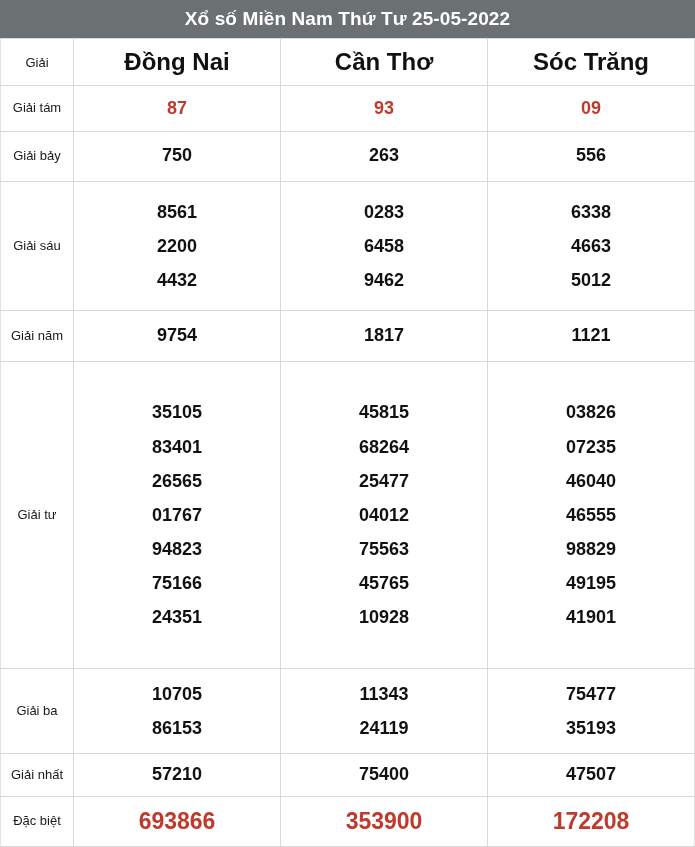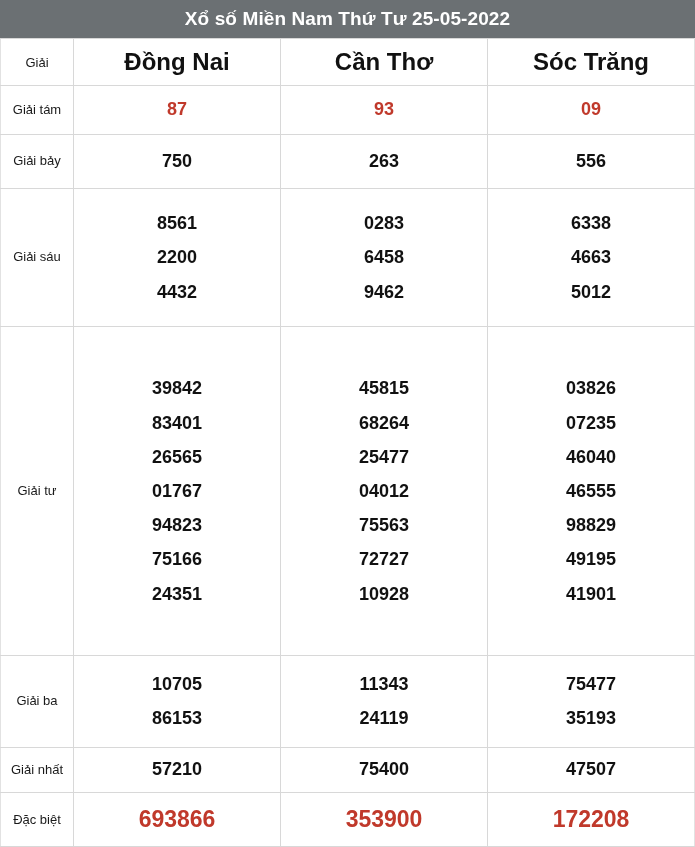--- a/index.html
+++ b/index.html
@@ -187,38 +187,50 @@
             <span class="num-line">0283</span>
             <span class="num-line">6458</span>
             <span class="num-line">9462</span>
           </td>
           <td class="num-cell">
             <span class="num-line">6338</span>
             <span class="num-line">4663</span>
             <span class="num-line">5012</span>
           </td>
         </tr>
+        <tr class="row-nam">
+          <td class="prize-label">Giải năm</td>
+          <td class="num-cell">
+            <span class="num-line">9754</span>
+          </td>
+          <td class="num-cell">
+            <span class="num-line">1817</span>
+          </td>
+          <td class="num-cell">
+            <span class="num-line">1121</span>
+          </td>
+        </tr>
         <tr class="row-tu">
           <td class="prize-label">Giải tư</td>
           <td class="num-cell">
-            <span class="num-line">39842</span>
+            <span class="num-line">35105</span>
             <span class="num-line">83401</span>
             <span class="num-line">26565</span>
             <span class="num-line">01767</span>
             <span class="num-line">94823</span>
             <span class="num-line">75166</span>
             <span class="num-line">24351</span>
           </td>
           <td class="num-cell">
             <span class="num-line">45815</span>
             <span class="num-line">68264</span>
             <span class="num-line">25477</span>
             <span class="num-line">04012</span>
             <span class="num-line">75563</span>
-            <span class="num-line">72727</span>
+            <span class="num-line">45765</span>
             <span class="num-line">10928</span>
           </td>
           <td class="num-cell">
             <span class="num-line">03826</span>
             <span class="num-line">07235</span>
             <span class="num-line">46040</span>
             <span class="num-line">46555</span>
             <span class="num-line">98829</span>
             <span class="num-line">49195</span>
             <span class="num-line">41901</span>

